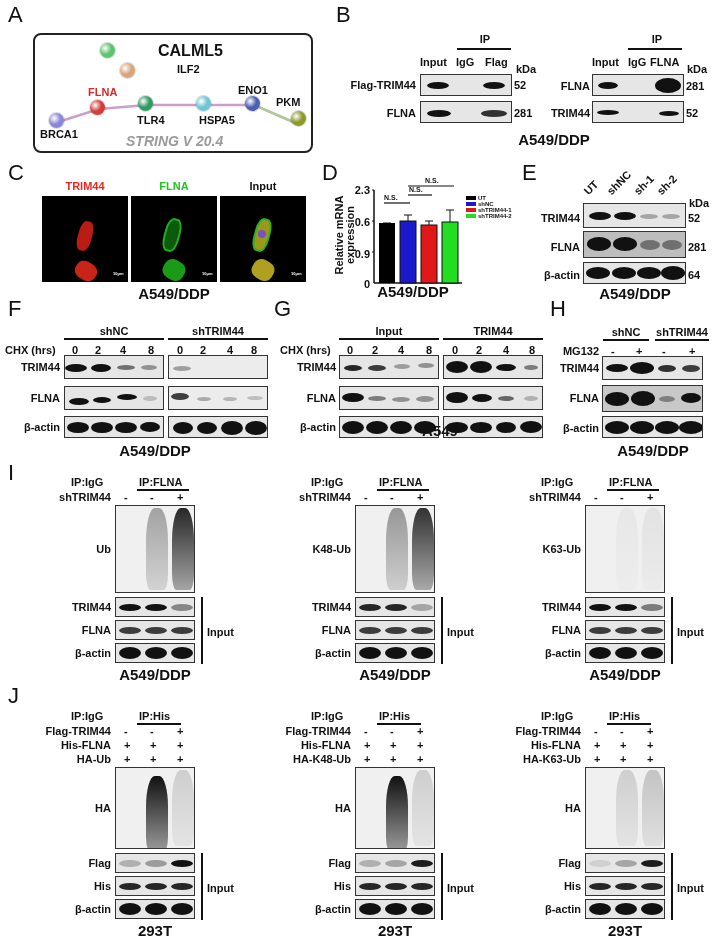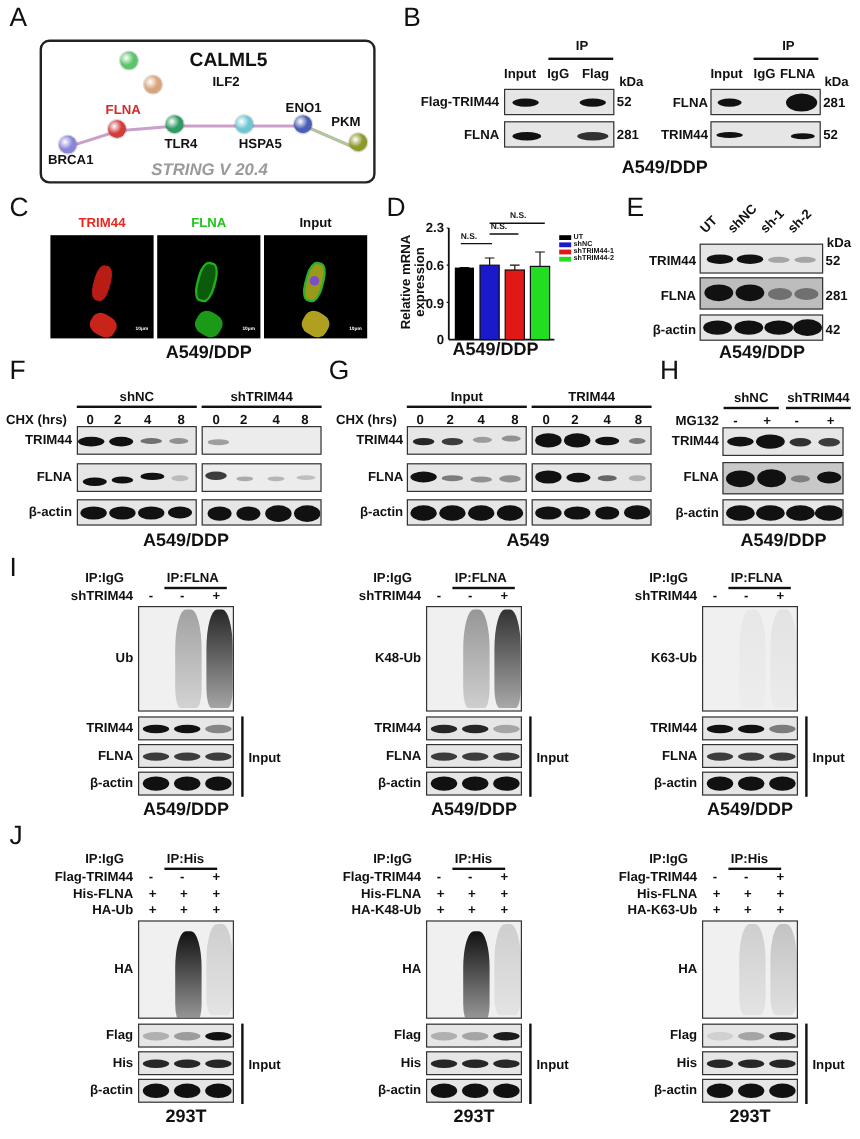--- a/index.html
+++ b/index.html
@@ -190,21 +190,21 @@
   <div class="band" style="left:78px;top:8px;width:20px;height:10px;opacity:.45"></div>
 </div>
 <div class="t" style="left:688px;top:241px">281</div>
 <div class="t tr" style="left:520px;top:269px;width:60px">β-actin</div>
 <div class="blot" style="left:583px;top:262px;width:103px;height:22px">
   <div class="band" style="left:2px;top:4px;width:24px;height:12px"></div>
   <div class="band" style="left:28px;top:4px;width:24px;height:12px"></div>
   <div class="band" style="left:53px;top:4px;width:24px;height:12px"></div>
   <div class="band" style="left:77px;top:3px;width:24px;height:14px"></div>
 </div>
-<div class="t" style="left:688px;top:269px">42</div>
+<div class="t" style="left:688px;top:269px">64</div>
 <div class="cap" style="left:585px;top:285px;width:100px">A549/DDP</div>
 
 <div class="plabel" style="left:8px;top:296px">F</div>
 <div class="t tc" style="left:64px;top:325px;width:100px">shNC</div>
 <div class="ul" style="left:64px;top:338px;width:100px"></div>
 <div class="t tc" style="left:168px;top:325px;width:100px">shTRIM44</div>
 <div class="ul" style="left:168px;top:338px;width:100px"></div>
 <div class="t" style="left:5px;top:344px">CHX (hrs)</div>
 <div class="t" style="left:72px;top:344px">0</div>
 <div class="t" style="left:95px;top:344px">2</div>
@@ -298,21 +298,21 @@
     <div class="band" style="left:26px;top:4px;width:22px;height:13px"></div>
   <div class="band" style="left:50px;top:4px;width:22px;height:13px"></div>
     <div class="band" style="left:74px;top:4px;width:22px;height:13px"></div>
 </div>
 <div class="blot" style="left:443px;top:416px;width:100px;height:22px">
   <div class="band" style="left:2px;top:5px;width:22px;height:11px"></div>
     <div class="band" style="left:26px;top:5px;width:22px;height:11px"></div>
   <div class="band" style="left:52px;top:5px;width:20px;height:11px"></div>
     <div class="band" style="left:76px;top:4px;width:22px;height:12px"></div>
 </div>
-<div class="cap" style="left:390px;top:442px;width:100px">A549</div>
+<div class="cap" style="left:390px;top:422px;width:100px">A549</div>
 
 <div class="plabel" style="left:550px;top:296px">H</div>
 <div class="t tc" style="left:603px;top:326px;width:46px">shNC</div>
 <div class="ul" style="left:603px;top:339px;width:46px"></div>
 <div class="t tc" style="left:652px;top:326px;width:60px">shTRIM44</div>
 <div class="ul" style="left:655px;top:339px;width:54px"></div>
 <div class="t tr" style="left:550px;top:345px;width:49px">MG132</div>
 <div class="t" style="left:611px;top:345px">-</div>
 <div class="t" style="left:636px;top:345px">+</div>
 <div class="t" style="left:662px;top:345px">-</div>

